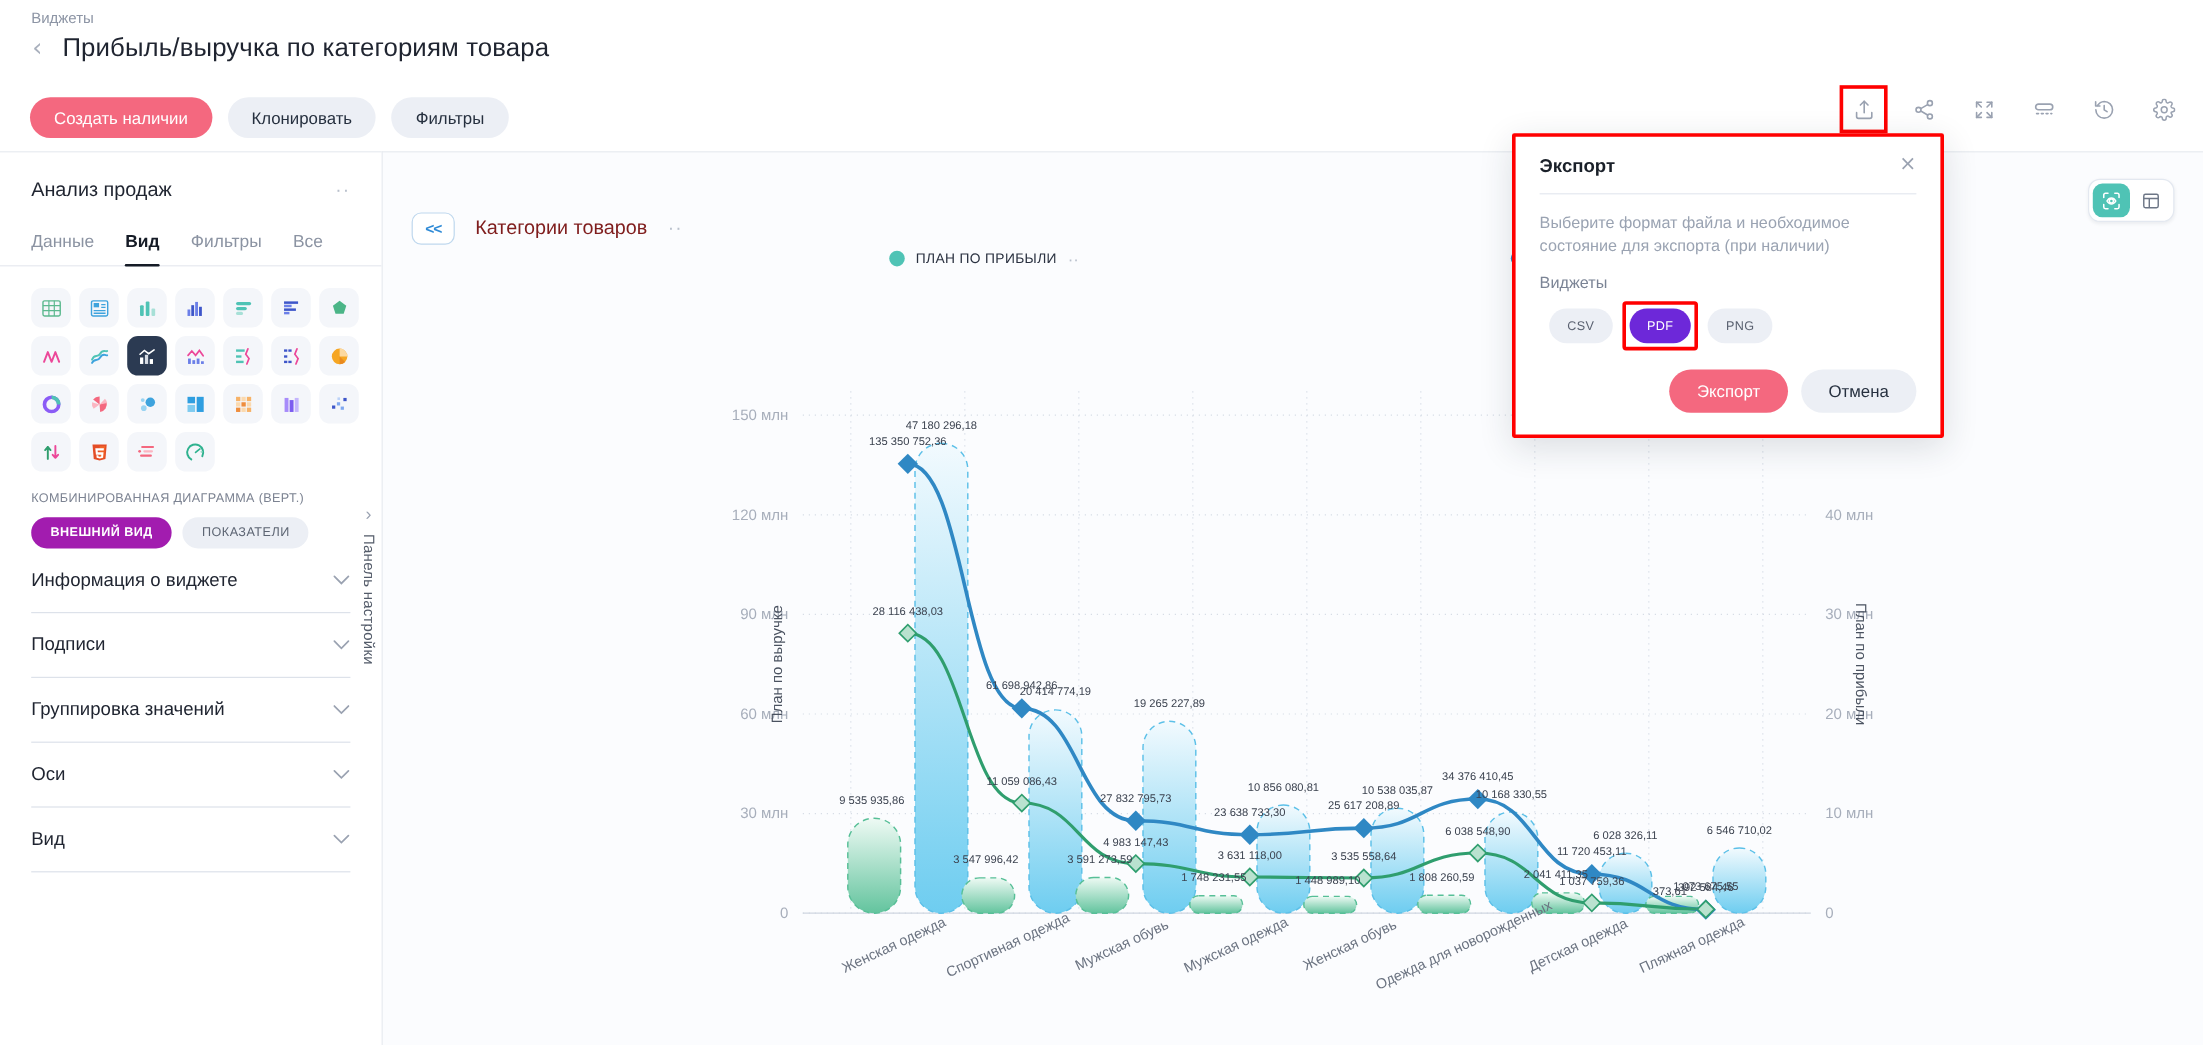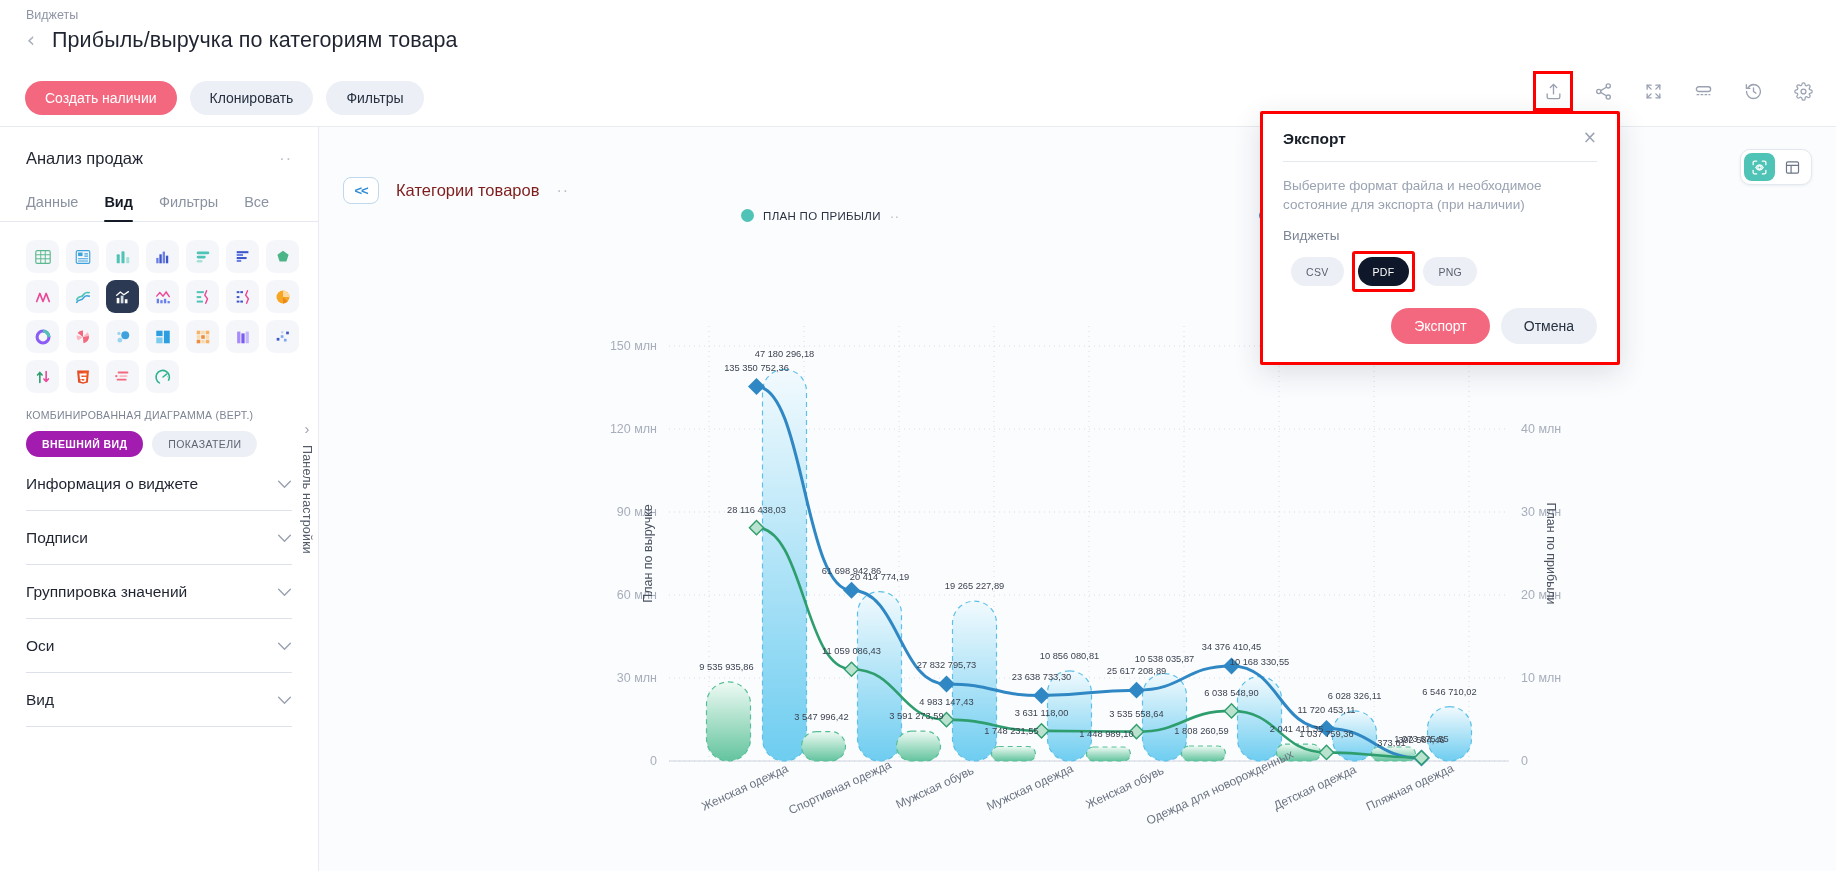--- a/index.html
+++ b/index.html
@@ -116,21 +116,21 @@
   .ed-title { font-size: 15.5px; color: #1a2029; font-weight: bold; }
   .ed-close { color: #9aa2b1; font-size: 17px; cursor: pointer; line-height: 14px;
     font-family: "DejaVu Sans", sans-serif; }
   .ed-rule { margin: 13px 20px 0 20px; height: 1px; background: #e4e8ef; }
   .ed-desc { padding: 14px 22px 0 20px; font-size: 13.5px; color: #9aa3b2; line-height: 1.42; }
   .ed-fmt-label { padding: 14px 20px 0 20px; font-size: 13.5px; color: #7b8495; }
   .ed-formats { padding: 8px 20px 0 28px; display: flex; align-items: center; gap: 8px; }
   .fmt { height: 29px; min-width: 46px; padding: 0 15px; border-radius: 15px; background: #eceff5;
     color: #5a6170; font-size: 10.5px; display: flex; align-items: center; justify-content: center;
     cursor: pointer; letter-spacing: .3px; }
-  .fmt.sel { background: #0f172a; color: #fff; }
+  .fmt.sel { background: #6d28d9; color: #fff; }
   .fmt-highlight { border: 3px solid #ff0000; padding: 3px; border-radius: 3px; display: inline-flex; }
   .ed-actions { position: absolute; right: 20px; bottom: 18px; display: flex; gap: 11px; }
   .ed-btn { height: 36px; padding: 0 23px; border-radius: 19px; border: none; font-size: 14px;
     cursor: pointer; font-family: "Liberation Sans", sans-serif; }
   .ed-btn.primary { background: #f4687f; color: #fff; }
   .ed-btn.ghost { background: #eceff5; color: #26303f; }
 </style>
 </head>
 <body>
 

